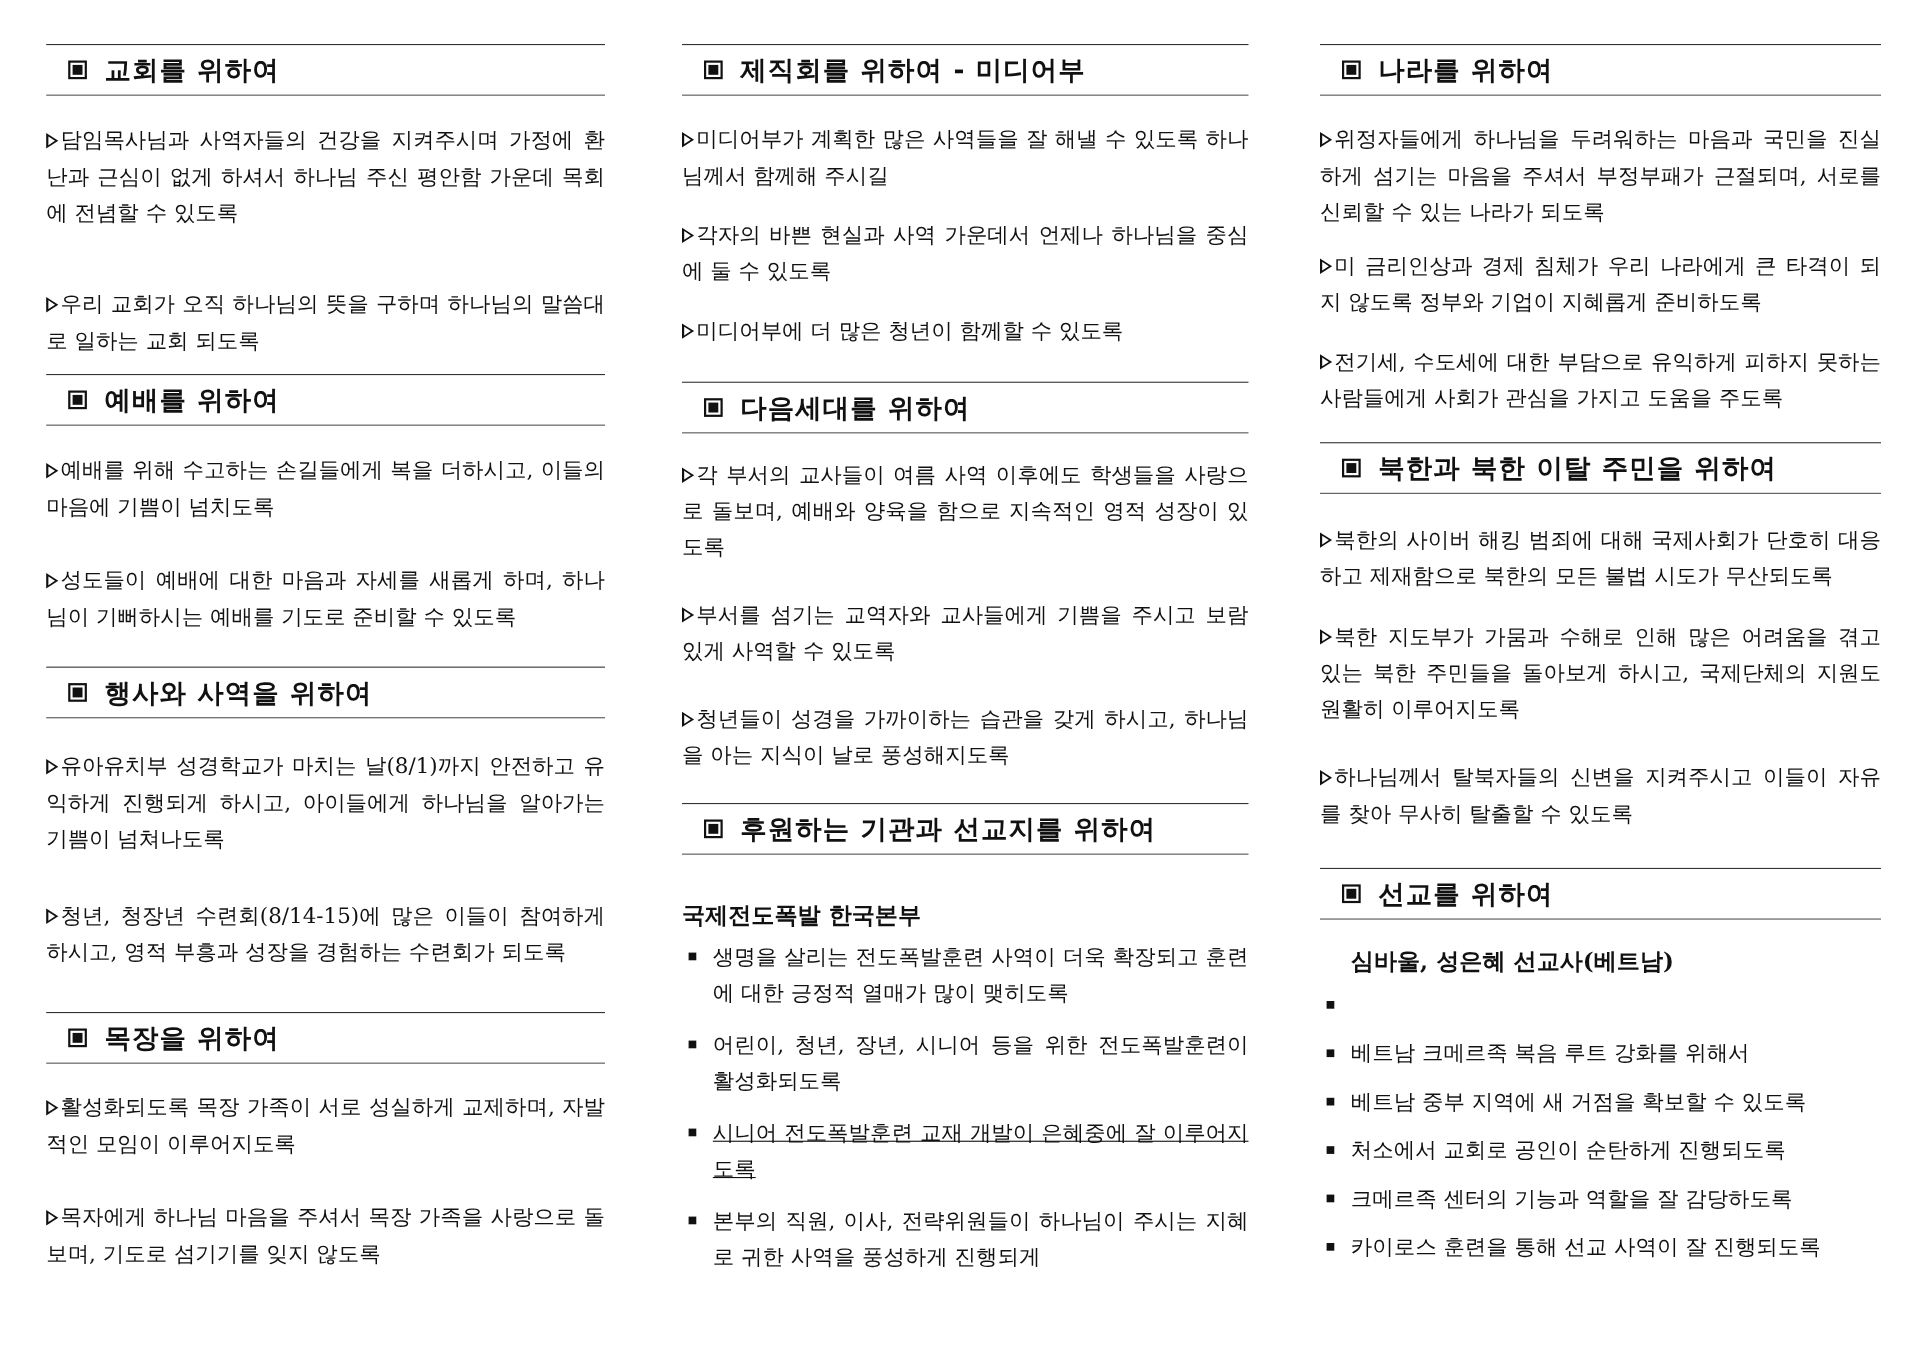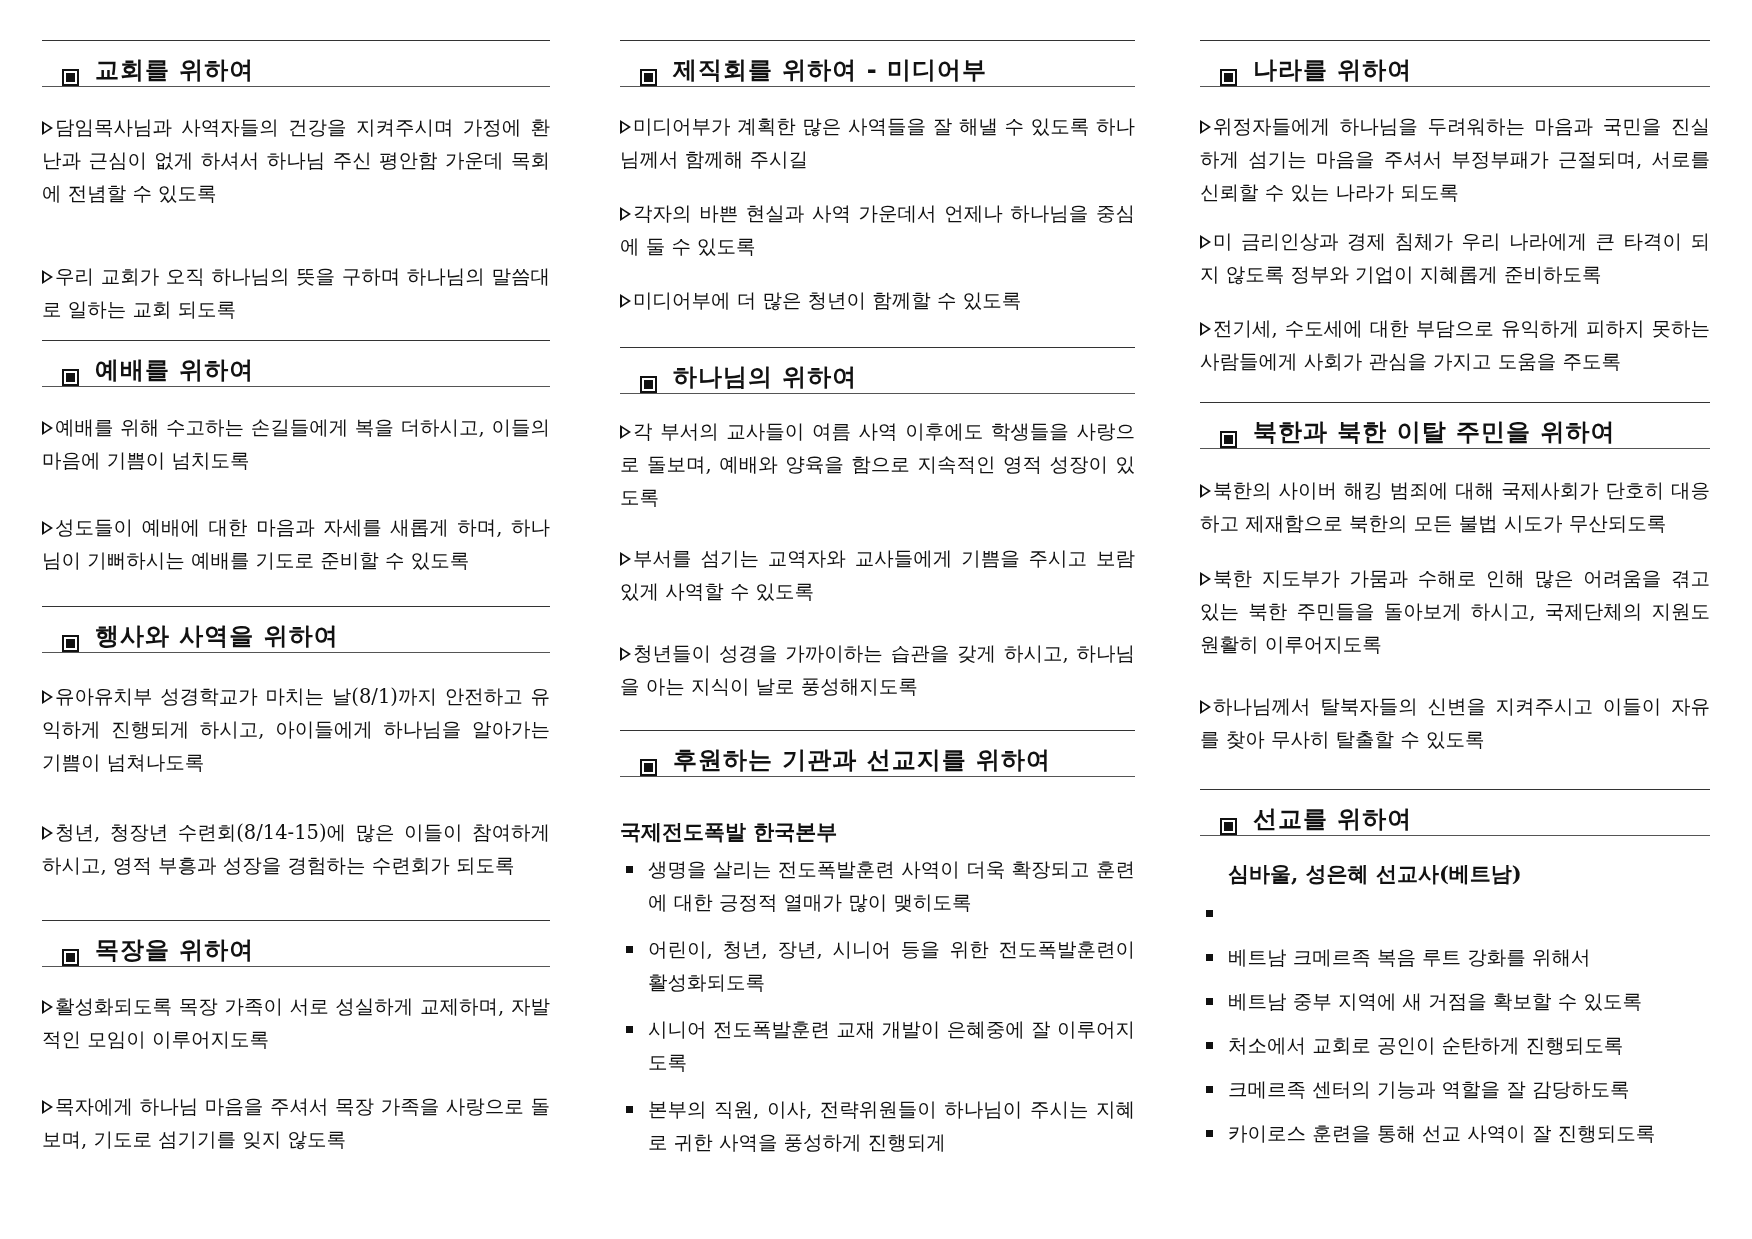--- a/index.html
+++ b/index.html
@@ -11,21 +11,21 @@
   .col { position: absolute; top: 0; }
   .col-1 { left: 42px; width: 508px; }
   .col-2 { left: 620px; width: 515px; }
   .col-3 { left: 1200px; width: 510px; }
 
   .sec { position: absolute; left: 0; right: 0; }
   .sec-head {
     border-top: 1.5px solid #333;
     border-bottom: 1.5px solid #555;
     height: 47px;
-    display: flex; align-items: flex-end;
+    display: flex; align-items: center;
     padding-left: 20px;
     box-sizing: border-box;
   }
   .sec-icon {
     width: 17px; height: 17px; border: 2px solid #111; box-sizing: border-box;
     display: inline-flex; align-items: center; justify-content: center; margin-right: 16px;
   }
   .sec-icon::after { content: ""; width: 9px; height: 9px; background: #111; }
   .sec-title {
     font-family: "DejaVu Sans", "Liberation Sans", sans-serif;
@@ -107,37 +107,37 @@
       <span class="sec-title">제직회를 위하여 - 미디어부</span>
     </div>
   </div>
   <p class="para" style="top:110px;"><span class="tri"></span><span>미디어부가 계획한 많은 사역들을 잘 해낼 수 있도록 하나님께서 함께해 주시길</span></p>
   <p class="para" style="top:197px;"><span class="tri"></span><span>각자의 바쁜 현실과 사역 가운데서 언제나 하나님을 중심에 둘 수 있도록</span></p>
   <p class="para" style="top:284px;"><span class="tri"></span><span>미디어부에 더 많은 청년이 함께할 수 있도록</span></p>
 
   <div class="sec" style="top:347px;">
     <div class="sec-head">
       <span class="sec-icon"></span>
-      <span class="sec-title">하나님의 위하여</span>
+      <span class="sec-title">다음세대를 위하여</span>
     </div>
   </div>
   <p class="para" style="top:415px;"><span class="tri"></span><span>각 부서의 교사들이 여름 사역 이후에도 학생들을 사랑으로 돌보며, 예배와 양육을 함으로 지속적인 영적 성장이 있도록</span></p>
   <p class="para" style="top:542px;"><span class="tri"></span><span>부서를 섬기는 교역자와 교사들에게 기쁨을 주시고 보람 있게 사역할 수 있도록</span></p>
   <p class="para" style="top:637px;"><span class="tri"></span><span>청년들이 성경을 가까이하는 습관을 갖게 하시고, 하나님을 아는 지식이 날로 풍성해지도록</span></p>
 
   <div class="sec" style="top:730px;">
     <div class="sec-head">
       <span class="sec-icon"></span>
       <span class="sec-title">후원하는 기관과 선교지를 위하여</span>
     </div>
   </div>
   <div class="sub-title" style="top:818px;">국제전도폭발 한국본부</div>
   <div class="bullet" style="top:853px;"><span class="sq"></span><span>생명을 살리는 전도폭발훈련 사역이 더욱 확장되고 훈련에 대한 긍정적 열매가 많이 맺히도록</span></div>
   <div class="bullet" style="top:933px;"><span class="sq"></span><span>어린이, 청년, 장년, 시니어 등을 위한 전도폭발훈련이 활성화되도록</span></div>
-  <div class="bullet" style="top:1013px;"><span class="sq"></span><span>시니어 전도폭발훈련 교재 개발이 은혜중에 잘 이루어지도록</span></div>
+  <div class="bullet" style="top:1013px;text-decoration:underline;"><span class="sq"></span><span>시니어 전도폭발훈련 교재 개발이 은혜중에 잘 이루어지도록</span></div>
   <div class="bullet" style="top:1093px;"><span class="sq"></span><span>본부의 직원, 이사, 전략위원들이 하나님이 주시는 지혜로 귀한 사역을 풍성하게 진행되게</span></div>
 </div>
 
 <div class="col col-3">
   <div class="sec" style="top:40px;">
     <div class="sec-head">
       <span class="sec-icon"></span>
       <span class="sec-title">나라를 위하여</span>
     </div>
   </div>

